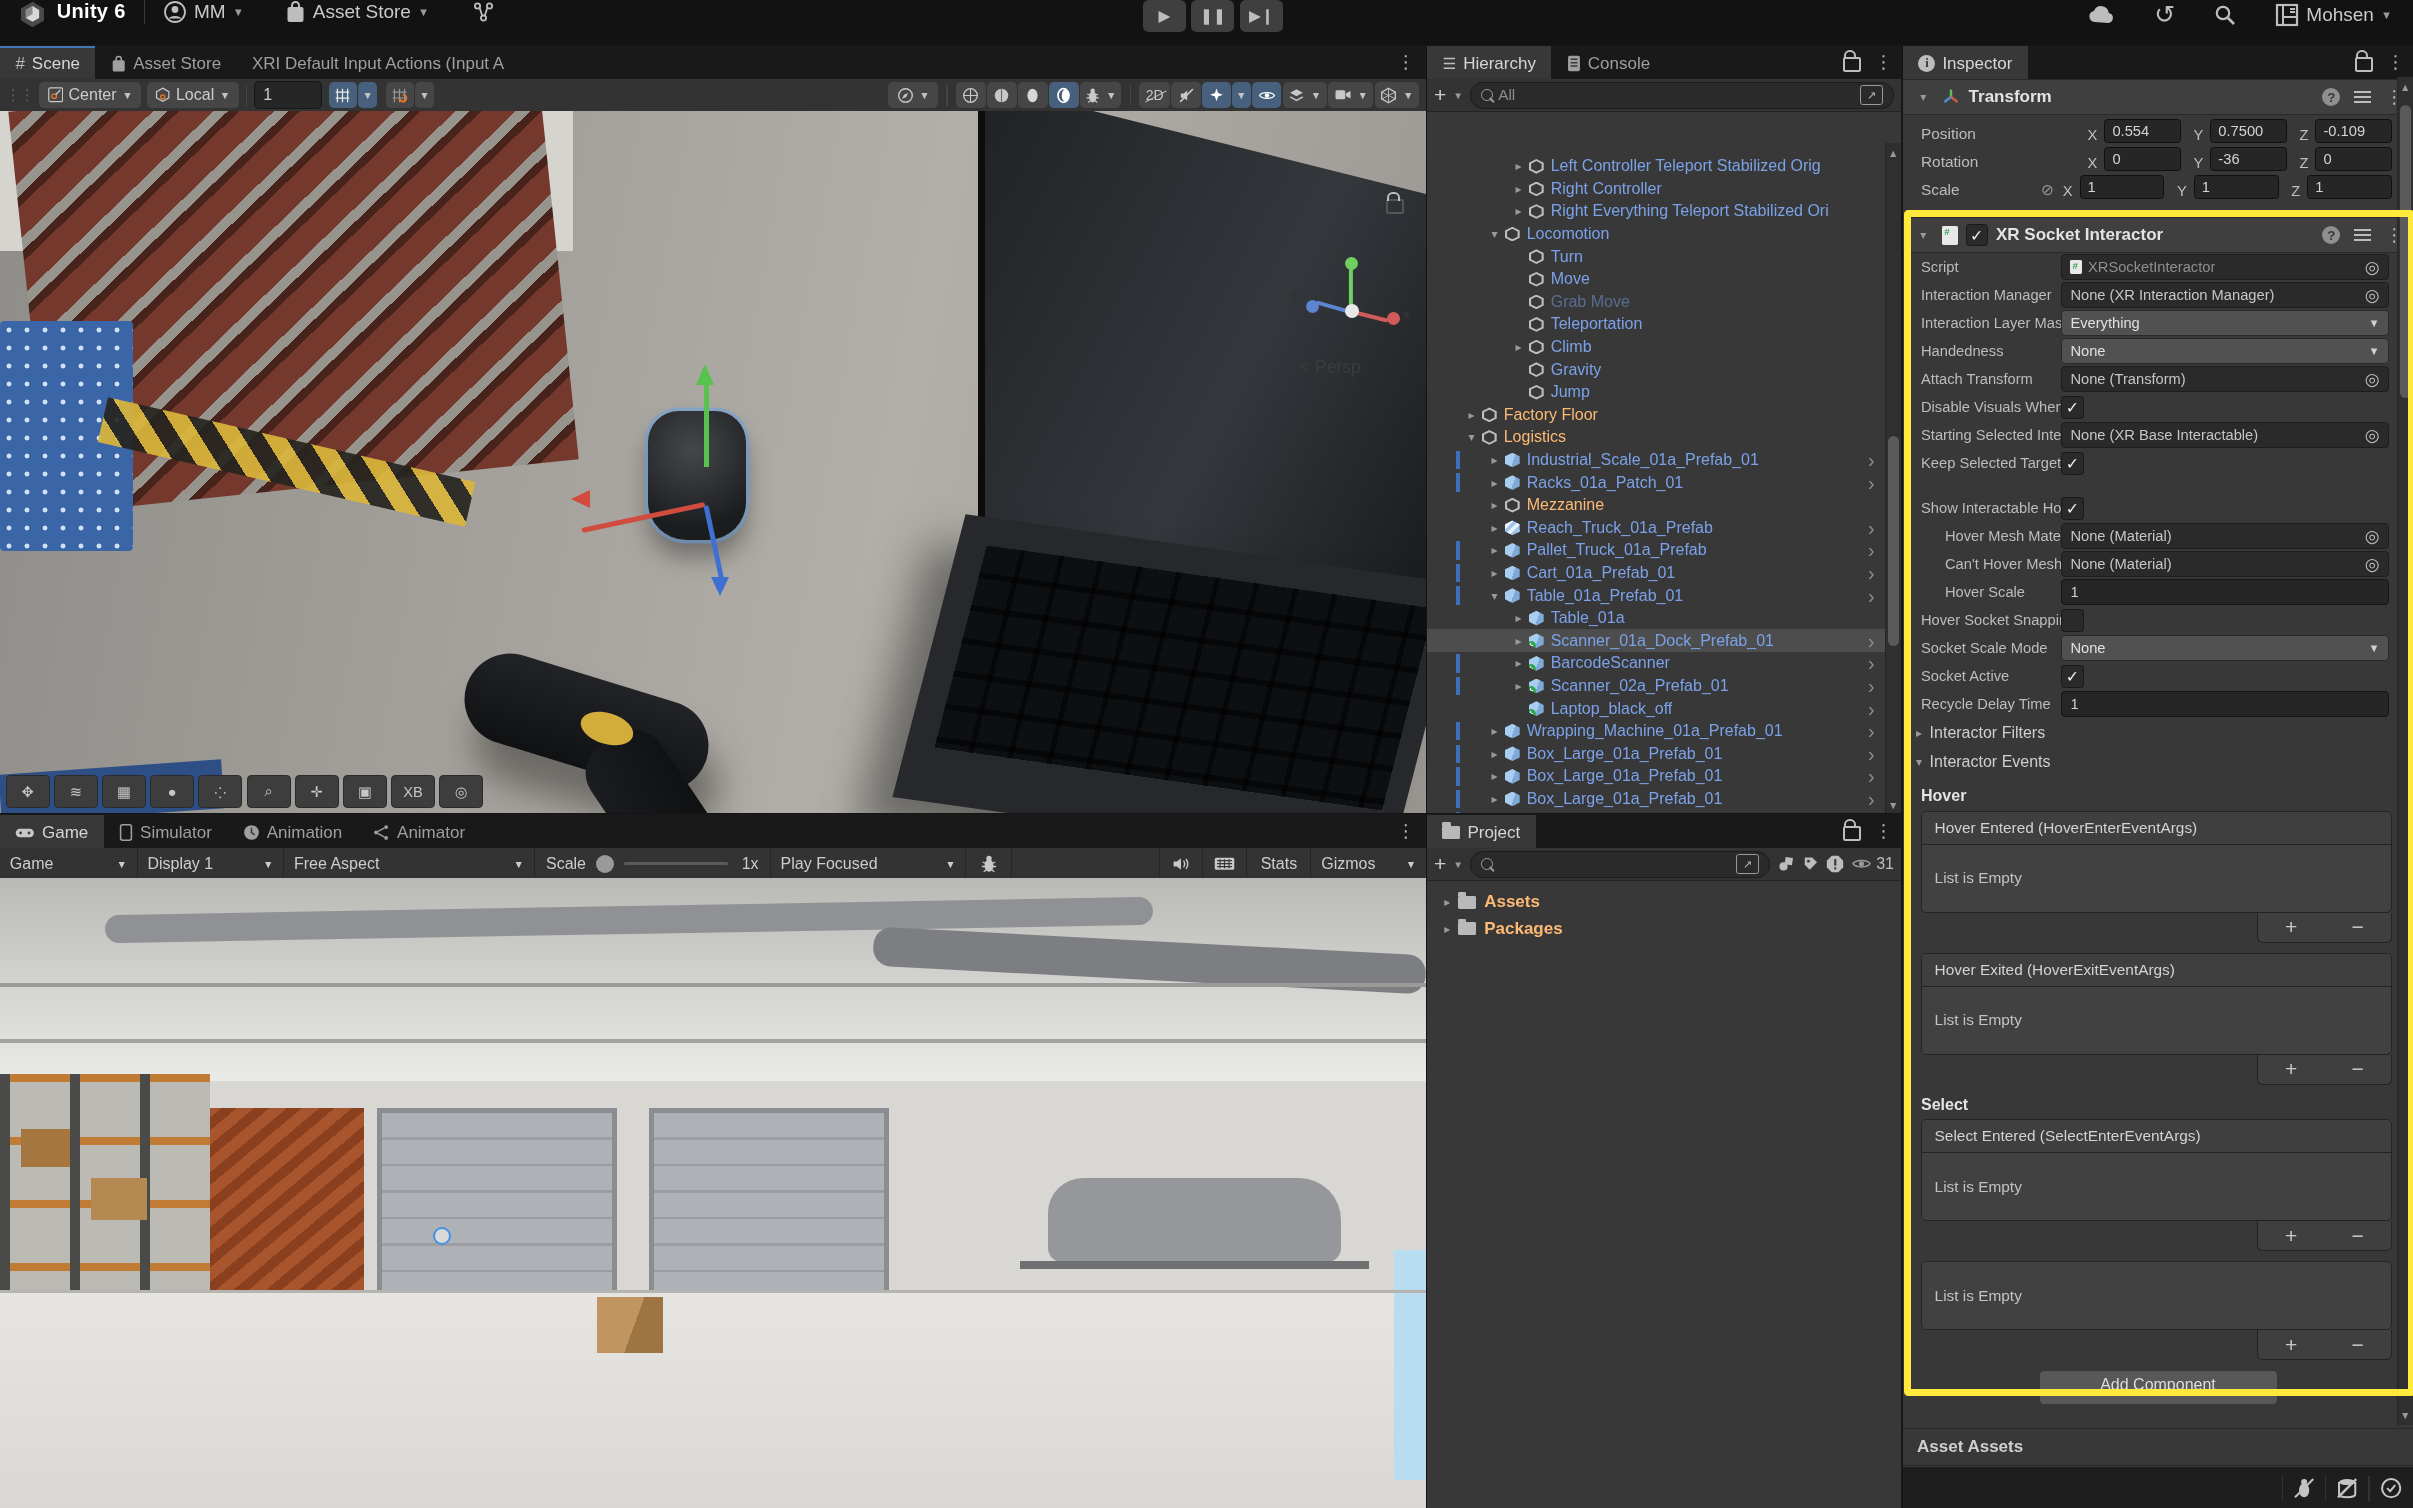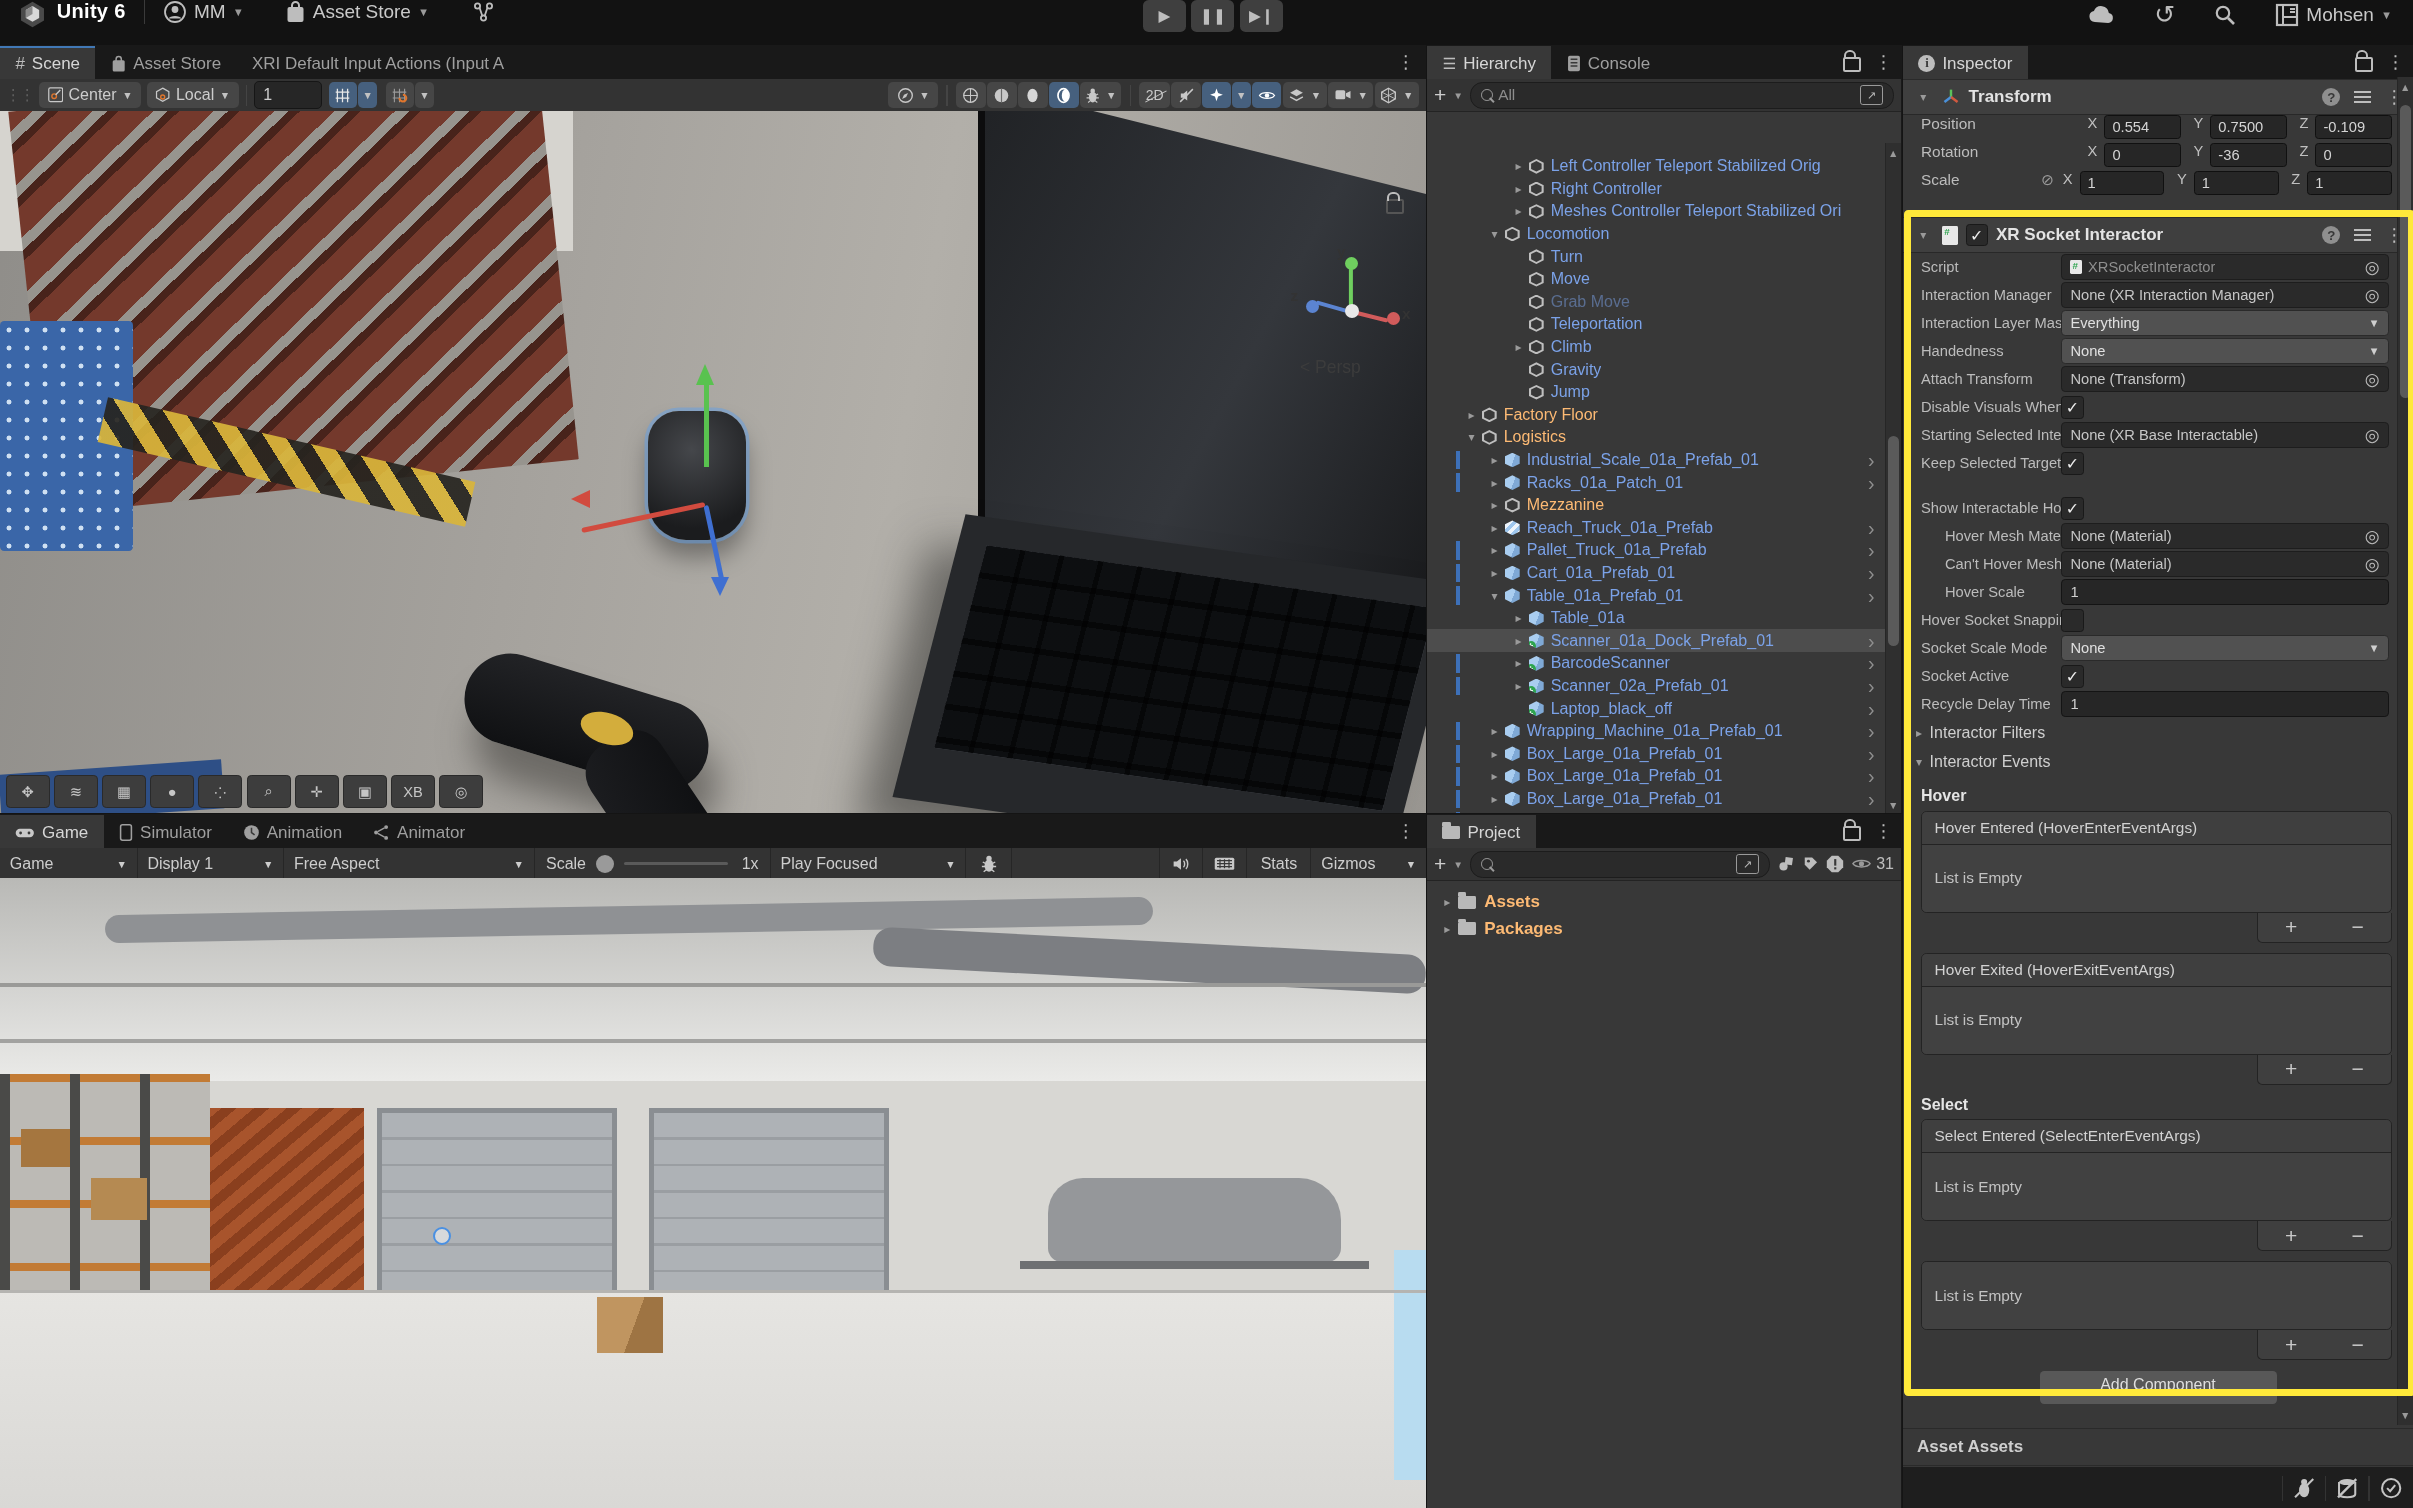--- a/index.html
+++ b/index.html
@@ -84,21 +84,21 @@
   .subhead{margin:11.2px 0 5.6px 18px;font-weight:bold;color:#e4e4e4;font-size:16px}
   .foldrow{display:flex;align-items:center;height:29px;padding-left:5.6px;color:#cfcfcf;font-size:16px}
   .foldrow .fold{width:21px}
   .evwrap{margin:4.2px 21px 9.8px 18px}
   .evbox{border:1.4px solid #232323;border-radius:5.6px;overflow:hidden}
   .evtitle{height:32px;background:#3f3f3f;border-bottom:1.4px solid #232323;display:flex;align-items:center;padding:0 12.6px;color:#d2d2d2;font-size:15.4px}
   .evbody{height:67px;background:#414141;display:flex;align-items:center;padding:0 12.6px;color:#c2c2c2;font-size:15.4px}
   .evbtns{width:133px;height:29px;margin-left:auto;background:#3f3f3f;border:1.4px solid #232323;border-top:none;border-radius:0 0 5.6px 5.6px;display:flex;align-items:center;justify-content:space-around;color:#c9c9c9;font-size:21px}
   .tf{width:82px;background:#262626;border:0.7px solid #101010;border-radius:3.5px;height:22.3px;display:flex;align-items:center;padding:0 7px;color:#d4d4d4;font-size:14.7px;white-space:nowrap;overflow:hidden}
   .axis{color:#c0c0c0;font-size:14.7px;margin:0 7px 0 12.6px}
-  .trow{display:flex;align-items:flex-start;height:28px;padding:0 21px 0 18px}
+  .trow{display:flex;align-items:flex-end;height:28px;padding:0 21px 0 18px}
   .tlabel{width:154px;color:#bcbcbc;font-size:15.4px;flex:none}
 
   
   .sbar{position:absolute;right:0;top:0;bottom:0;width:15.4px;background:#2f2f2f;border-left:0.7px solid #262626}
   .sthumb{position:absolute;left:2.1px;right:2.1px;background:#5a5a5a;border-radius:5.6px}
   .sarrow{position:absolute;left:0;width:15.4px;text-align:center;color:#9a9a9a;font-size:10.5px}
 
   
   #scene-view{overflow:hidden;background:linear-gradient(100deg,#8f8d89 0%,#a5a29d 38%,#b2afa9 62%,#9a9792 100%)}
   #game-view{overflow:hidden;background:#dfdedb}
@@ -555,21 +555,21 @@
           <span class="hlabel b">Left Controller Teleport Stabilized Orig</span>
         </div>
         <div class="hrow" style="padding-left: 81px;">
           <span class="fold">▸</span>
           <span class="cube outline"></span>
           <span class="hlabel b">Right Controller</span>
         </div>
         <div class="hrow" style="padding-left: 81px;">
           <span class="fold">▸</span>
           <span class="cube outline"></span>
-          <span class="hlabel b">Meshes Controller Teleport Stabilized Ori</span>
+          <span class="hlabel b">Right Everything Teleport Stabilized Ori</span>
         </div>
         <div class="hrow" style="padding-left: 57px;">
           <span class="fold">▾</span>
           <span class="cube outline"></span>
           <span class="hlabel b">Locomotion</span>
         </div>
         <div class="hrow" style="padding-left: 81px;">
           <span class="fold"></span>
           <span class="cube outline"></span>
           <span class="hlabel b">Turn</span>

